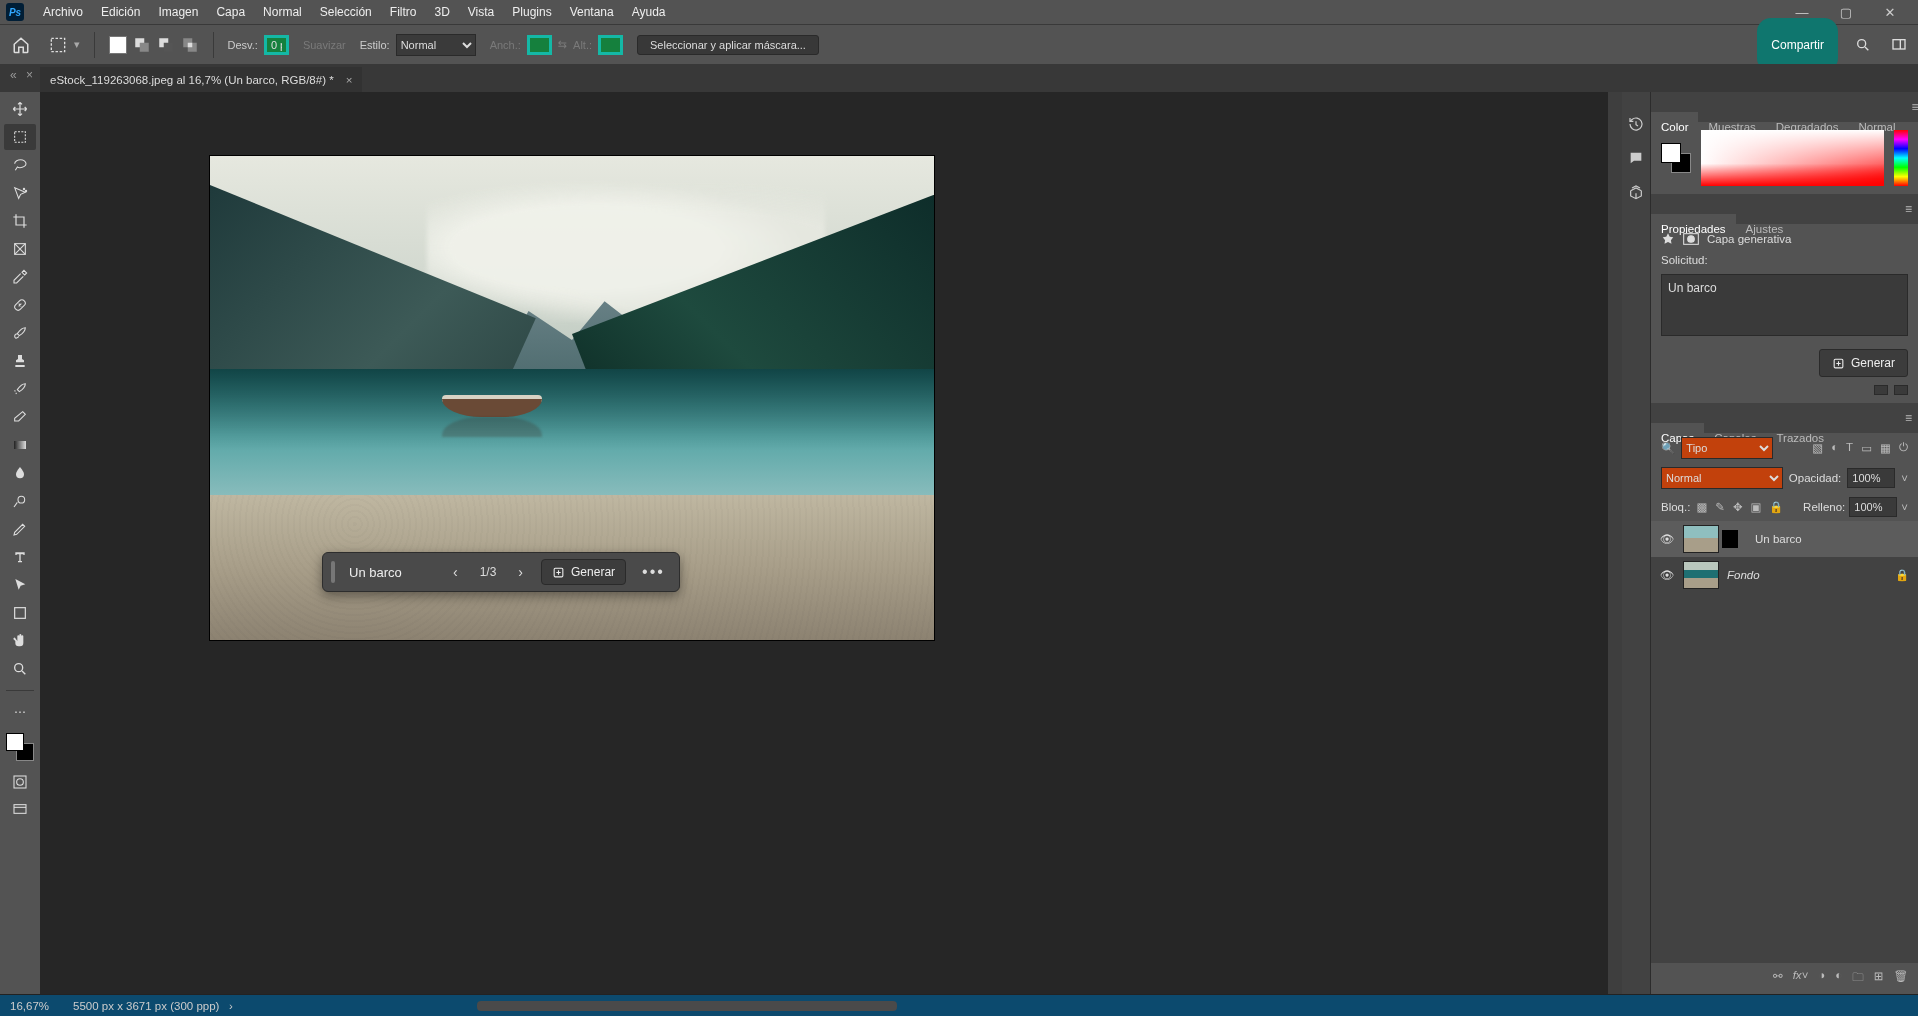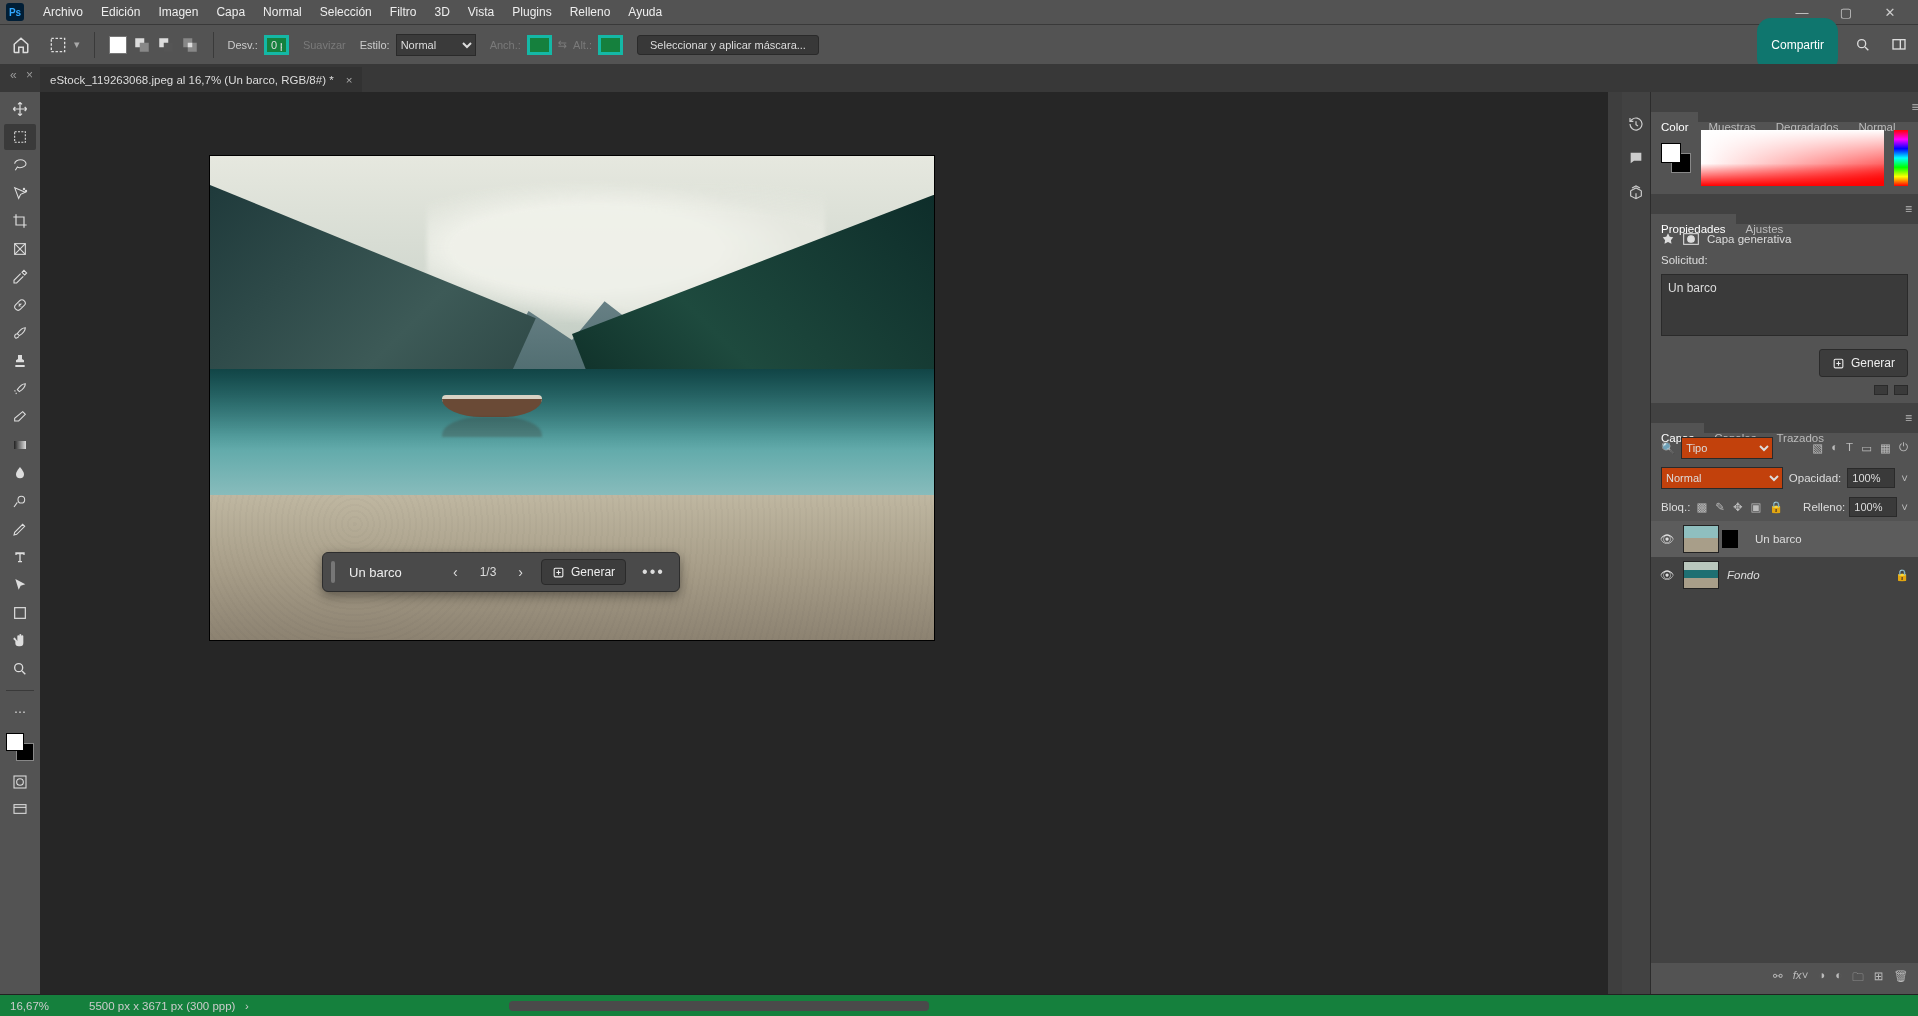--- a/index.html
+++ b/index.html
@@ -1,20 +1,20 @@
 <!DOCTYPE html>
 <html><head>
 <meta charset="utf-8">
 <style>
 * { margin: 0; padding: 0; box-sizing: border-box; font-family: -apple-system, "Segoe UI", Arial, sans-serif; user-select: none; }
 body { background: #323232; color: #ccc; width: 1918px; height: 1016px; overflow: hidden; font-size: 12px; }
 
 
 #menubar { height: 24px; background: #535353; display: flex; align-items: center; padding: 0 6px; }
-#menubar .ps-logo { width: 18px; height: 18px; background: #001e36; color: #31a8ff; font-weight: 700; font-size: 10px; border-radius: 3px; display: flex; align-items: center; justify-content: center; margin-right: 10px; }
+#menubar .ps-logo { width: 18px; height: 18px; background: #001e36; color: #31a8ff; font-weight: 700; font-size: 10px; border-radius: 3px; display: flex; align-items: center; justify-content: center; margin-right: 10px; font-style: italic; }
 #menubar .mitem { color: #eee; padding: 0 9px; font-size: 12px; line-height: 24px; cursor: default; }
 #menubar .wbtns { margin-left: auto; display: flex; }
 #menubar .wbtns span { width: 44px; text-align: center; color: #ccc; font-size: 13px; }
 
 
 #optbar { height: 40px; background: #535353; border-top: 1px solid #393939; display: flex; align-items: center; padding: 0 8px; gap: 14px; font-size: 11px; color: #ccc; }
 #optbar .home { width: 26px; height: 26px; display: flex; align-items: center; justify-content: center; }
 #optbar .grp { display: flex; align-items: center; gap: 6px; }
 #optbar .sw { width: 18px; height: 18px; border: 1px solid #777; }
 #optbar .swwhite { background: #fff; }
@@ -112,41 +112,41 @@
 .layerspanel .eye { color: #ddd; width: 16px; text-align: center; }
 .layerspanel .thumb { width: 36px; height: 28px; background: linear-gradient(#8fbfbf 0 45%, #a89e89 45% 100%); border: 1px solid #222; position: relative; }
 .layerspanel .thumb.gen::after { content:""; position:absolute; right:-20px; top:4px; width:16px; height:18px; background:#000; }
 .layerspanel .thumb.fondo { background: linear-gradient(#b9c7bd 0 30%, #1e6f72 30% 60%, #a89e89 60% 100%); }
 .layerspanel .lname { font-size: 11.5px; }
 .layerspanel .lname.italic { font-style: italic; }
 .layerspanel .lock { margin-left: auto; color: #bbb; }
 .layerspanel .bottom { display: flex; gap: 10px; padding: 6px 10px; color: #bbb; margin-top: auto; justify-content: flex-end; }
 
 
-#status { height: 22px; background: #15803d; color: #ccc; font-size: 11.5px; display: flex; align-items: center; gap: 40px; padding: 0 10px; border-top: 1px solid #222; }
+#status { height: 22px; background: #0c4a6e; color: #ccc; font-size: 11.5px; display: flex; align-items: center; gap: 24px; padding: 0 10px; border-top: 1px solid #222; }
 #status .docscroll { width: 420px; height: 10px; background: #4a4a4a; border-radius: 4px; margin-left: 220px; }
 
 svg { display: block; }
 </style>
 </head>
 <body>
 
 <div id="menubar">
   <div class="ps-logo">Ps</div>
   <span class="mitem">Archivo</span>
   <span class="mitem">Edición</span>
   <span class="mitem">Imagen</span>
   <span class="mitem">Capa</span>
   <span class="mitem">Normal</span>
   <span class="mitem">Selección</span>
   <span class="mitem">Filtro</span>
   <span class="mitem">3D</span>
   <span class="mitem">Vista</span>
   <span class="mitem">Plugins</span>
-  <span class="mitem">Relleno</span>
+  <span class="mitem">Ventana</span>
   <span class="mitem">Ayuda</span>
   <div class="wbtns">
     <span>—</span>
     <span>▢</span>
     <span>✕</span>
   </div>
 </div>
 
 <div id="optbar">
   <span class="home">

